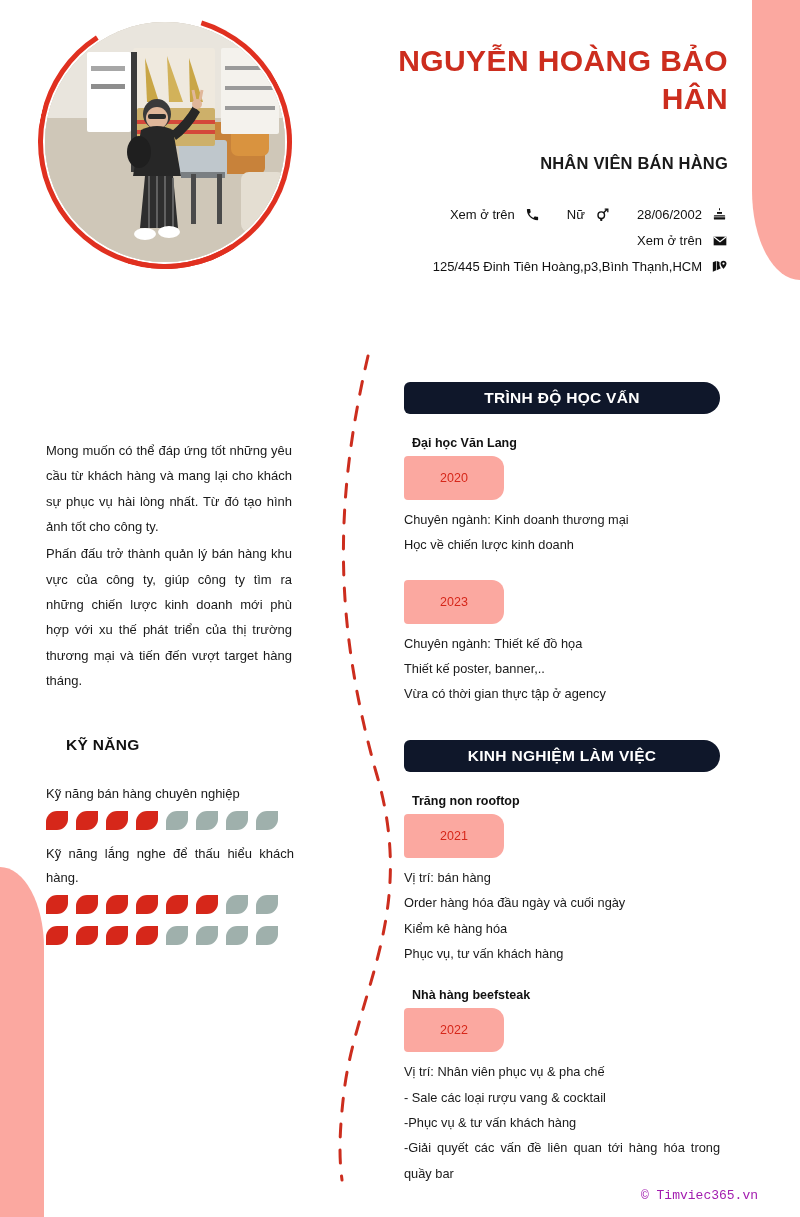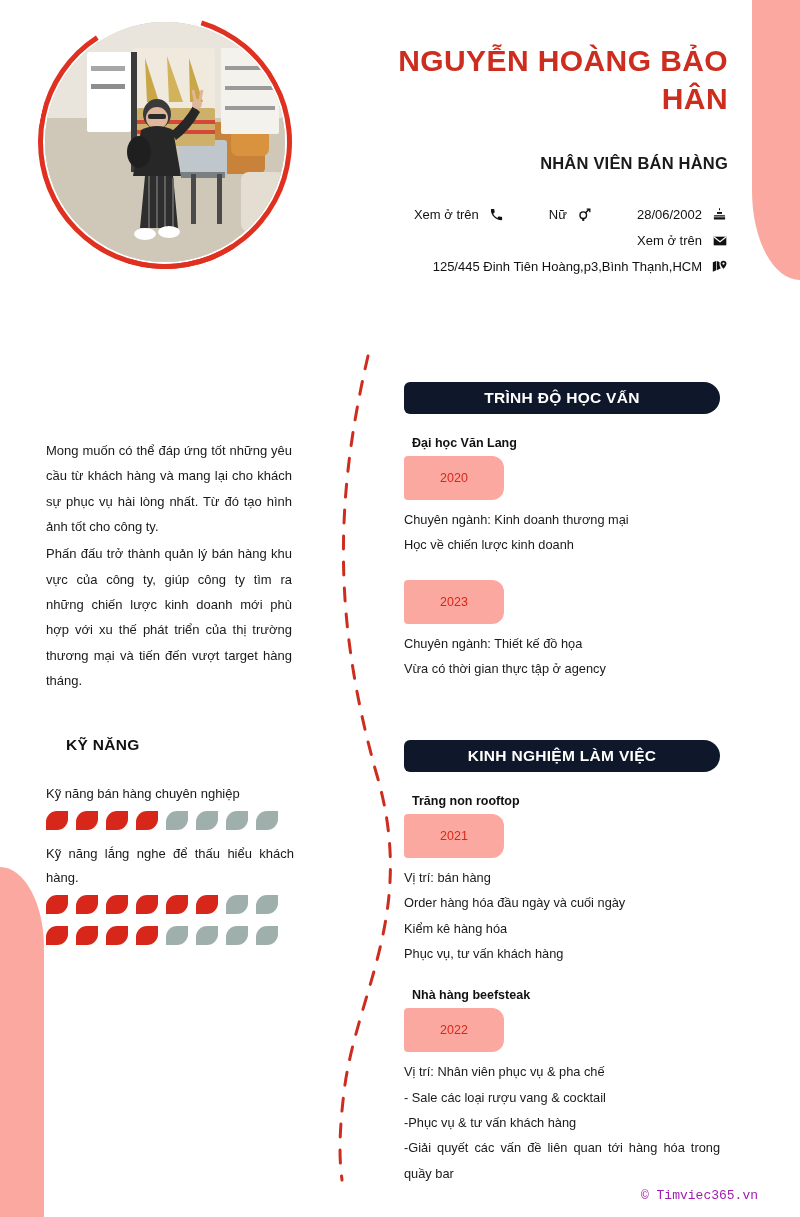--- a/index.html
+++ b/index.html
@@ -99,21 +99,21 @@
 
   .contact {
     position: absolute;
     left: 380px; top: 206px;
     width: 348px;
   }
   .c-row {
     display: flex;
     justify-content: flex-end;
     align-items: center;
-    gap: 18px;
+    gap: 0;
     margin-bottom: 9px;
     font-size: 13px;
     color: #111;
   }
   .c-item {
     display: inline-flex;
     align-items: center;
     margin-left: 26px;
   }
   .c-text { margin-right: 9px; white-space: nowrap; }
@@ -413,20 +413,21 @@
     <div class="entry">
       <div class="entry-title">Đại học Văn Lang</div>
       <span class="year-badge">2020</span>
       <div class="entry-line">Chuyên ngành: Kinh doanh thương mại</div>
       <div class="entry-line">Học về  chiến lược kinh doanh</div>
     </div>
 
     <div class="entry">
       <span class="year-badge">2023</span>
       <div class="entry-line">Chuyên ngành: Thiết kế đồ họa</div>
+      <div class="entry-line">Thiết kế poster, banner,..</div>
       <div class="entry-line">Vừa có thời gian thực tập ở agency</div>
     </div>
   </div>
 
   <div class="rcol" style="top:740px;">
     <div class="sec-banner">
       <span>KINH NGHIỆM LÀM VIỆC</span>
     </div>
 
     <div class="entry">

